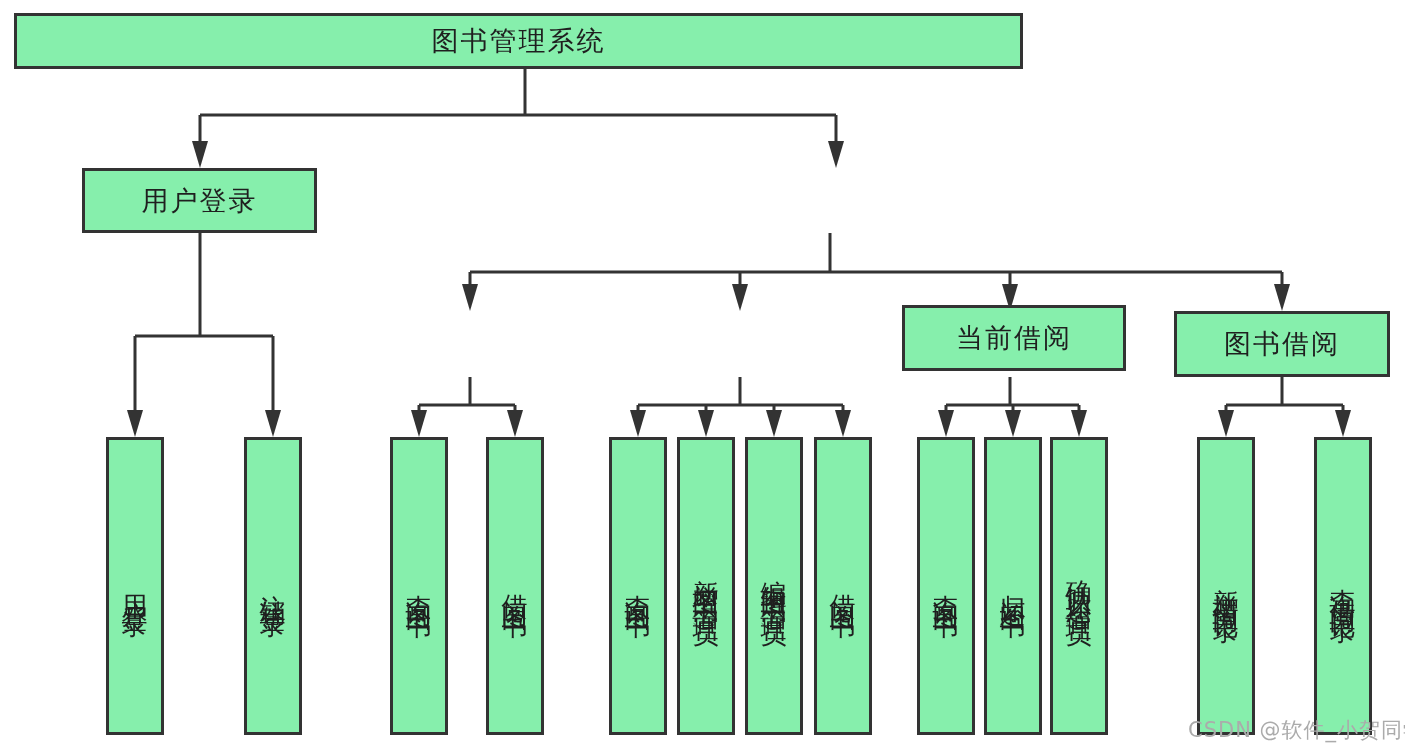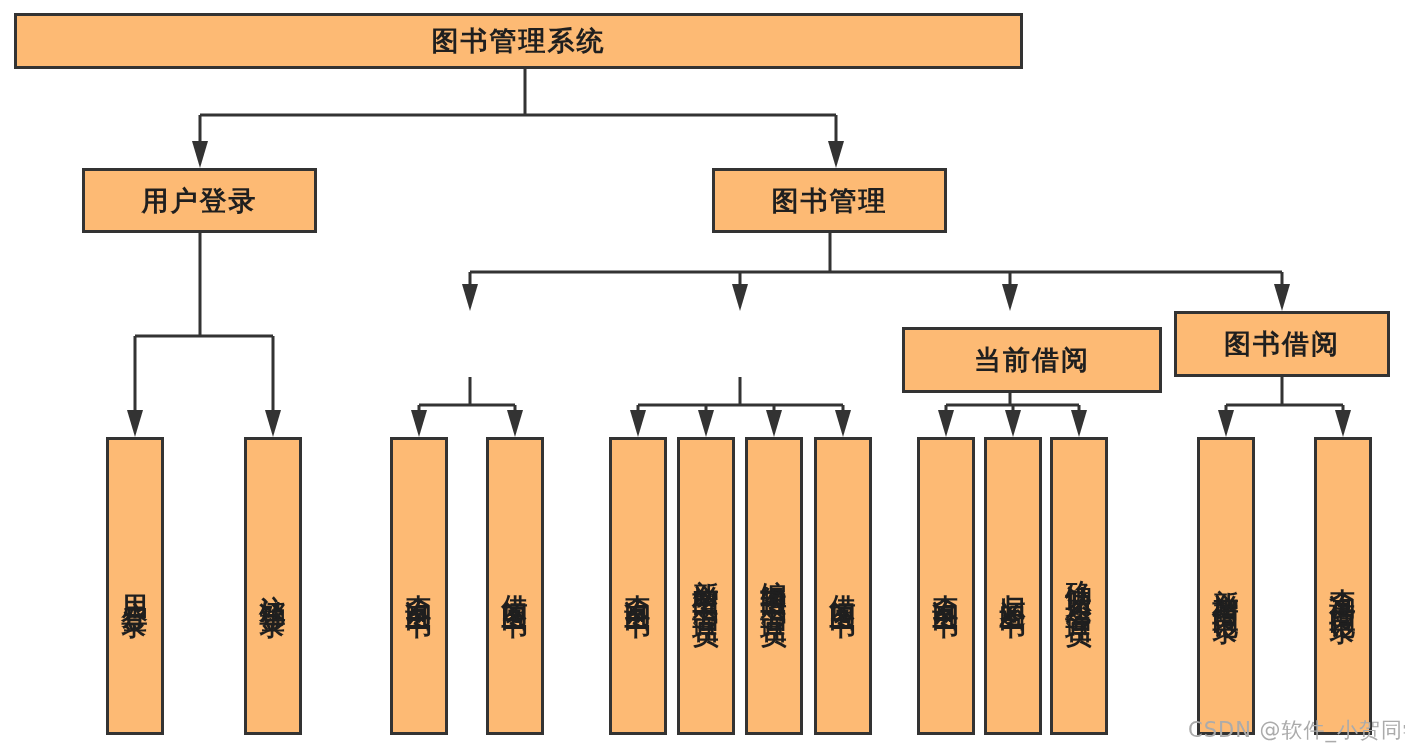--- a/index.html
+++ b/index.html
@@ -4,39 +4,38 @@
 <style>
   html,body{margin:0;padding:0;background:#fff;}
   .canvas{
     position:relative;width:1405px;height:747px;background:var(--bg,#fff);
     font-family:"DejaVu Sans","Liberation Sans",sans-serif;overflow:hidden;
   }
   svg.connectors{position:absolute;left:0;top:0;width:1405px;height:747px;}
   svg.connectors path{stroke:var(--line,#333);stroke-width:3;fill:none;}
   svg.connectors polygon{fill:var(--line,#333);stroke:none;}
   .box{
-    position:absolute;background:#fdba74;border:3px solid var(--line,#333);
+    position:absolute;background:#86efac;border:3px solid var(--line,#333);
     box-sizing:border-box;display:flex;align-items:center;justify-content:center;
     color:var(--text,#1f1f1f);
-    font-weight:bold;
   }
   .h{font-size:27px;letter-spacing:2px;white-space:nowrap;}
   .v{
     writing-mode:vertical-rl;text-orientation:mixed;
     font-size:26px;line-height:1;letter-spacing:6px;
   }
   
   .root{left:14px;top:13px;width:1009px;height:56px;}
   
   .n-login{left:82px;top:168px;width:235px;height:65px;}
   .n-manage{left:712px;top:168px;width:235px;height:65px;}
   
   .g-new{left:363px;top:311px;width:215px;height:66px;}
   .g-borrow{left:633px;top:311px;width:215px;height:66px;}
-  .g-current{left:902px;top:327px;width:260px;height:66px;}
+  .g-current{left:902px;top:305px;width:224px;height:66px;}
   .g-record{left:1174px;top:311px;width:216px;height:66px;}
   
   .leaf{top:437px;width:58px;height:298px;}
   .l1{left:106px;}  .l2{left:244px;}
   .l3{left:390px;}  .l4{left:486px;}
   .l5{left:609px;}  .l6{left:677px;}  .l7{left:745px;}  .l8{left:814px;}
   .l9{left:917px;}  .l10{left:984px;} .l11{left:1050px;}
   .l12{left:1197px;}.l13{left:1314px;}
   .watermark{
     position:absolute;left:1188px;top:717px;font-size:21px;line-height:1.25;
@@ -94,21 +93,20 @@
     <g>
       <path d="M1282 377 V405 M1226 405 H1343 M1226 405 V412 M1343 405 V412"></path>
       <polygon points="1218,410 1234,410 1226,437"></polygon>
       <polygon points="1335,410 1351,410 1343,437"></polygon>
     </g>
   </svg>
 
   <div class="box h root">图书管理系统</div>
 
   <div class="box h n-login">用户登录</div>
-  <div class="box h n-manage">图书管理</div>
 
   <div class="box h g-current">当前借阅</div>
   <div class="box h g-record">图书借阅</div>
 
   <div class="box v leaf l1">用户登录</div>
   <div class="box v leaf l2">注销登录</div>
 
   <div class="box v leaf l3">查询图书</div>
   <div class="box v leaf l4">借阅图书</div>
 

